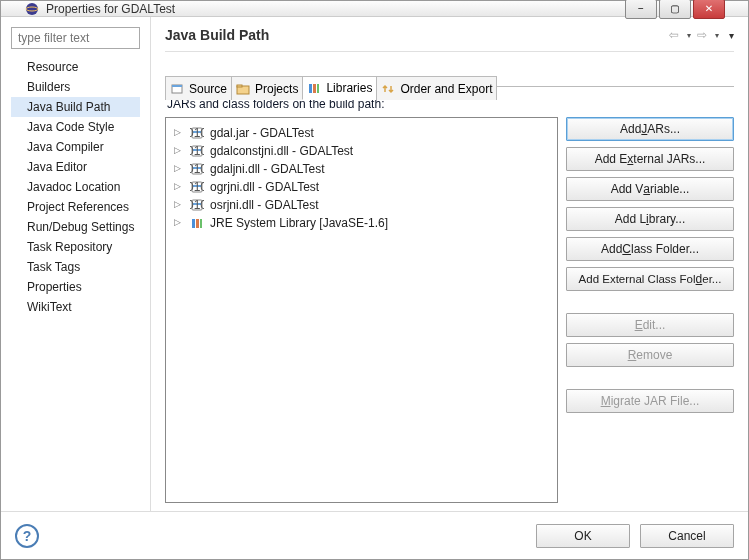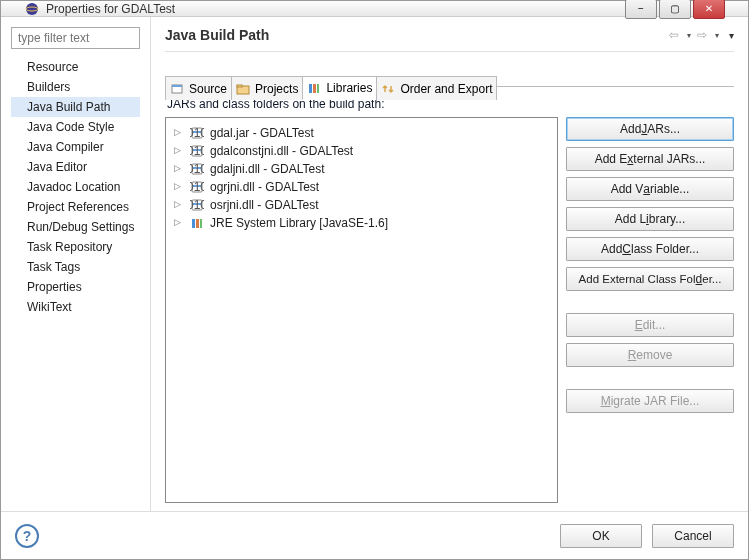--- a/index.html
+++ b/index.html
@@ -34,21 +34,21 @@
   .entry .expander { position:absolute; left:6px; top:3px; color:#777; font-size:9px;}
   .entry .eicon { width:14px; height:14px; }
   .button-col { width:168px; display:flex; flex-direction:column; gap:6px; }
   .btn { height:24px; border:1px solid #a5a5a5; background:linear-gradient(#fdfdfd,#e8e8e8); border-radius:1px; color:#222; cursor:pointer; display:flex; align-items:center; justify-content:center;}
   .btn.primary { border:1px solid #5a9fd6; box-shadow:0 0 0 1px #a8d0f0 inset;}
   .btn.disabled { color:#9a9a9a; cursor:default;}
   .button-col .gap { height:10px; }
   .footer { height:48px; border-top:1px solid #ddd; display:flex; align-items:center; padding:0 14px; gap:10px;}
   .footer .help { width:24px; height:24px; border:2px solid #4a7db5; color:#4a7db5; border-radius:50%; display:flex; align-items:center; justify-content:center; font-weight:bold; font-size:14px;}
   .footer .spacer { flex:1; }
-  .footer .btn { width:82px; }
+  .footer .btn { width:94px; }
   u.m { text-decoration:underline; }
   .drop { font-size:8px; color:#555; margin-left:2px;}
   svg { display:block; }
 </style>
 </head>
 <body>
 
 <div class="window">
 
   <div class="titlebar">

